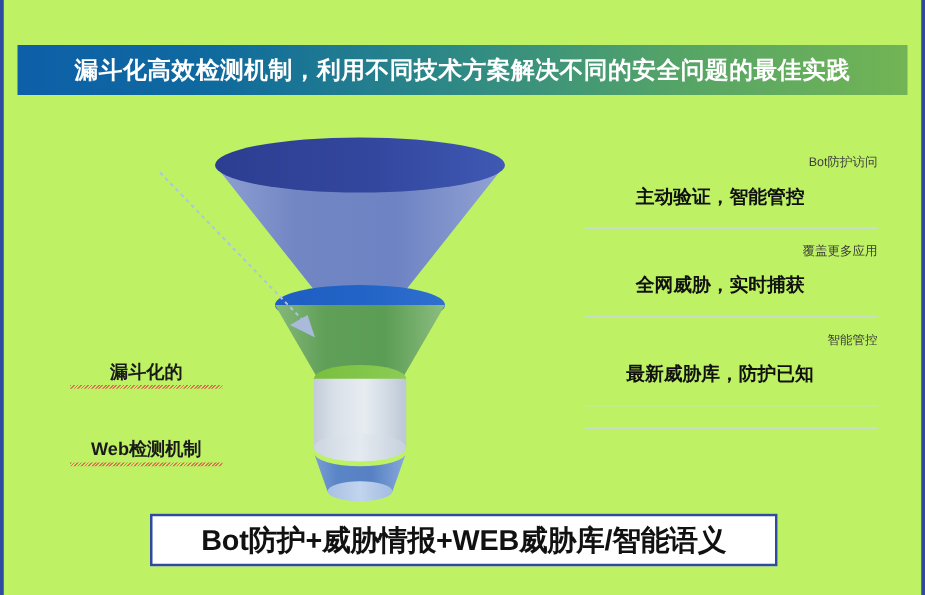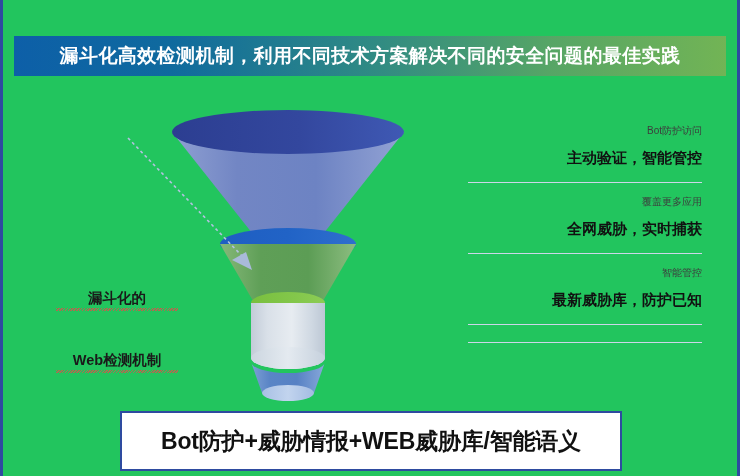--- a/index.html
+++ b/index.html
@@ -7,21 +7,21 @@
     padding: 0;
     background: #ffffff;
   }
   body {
     font-family: "Liberation Sans", "DejaVu Sans", sans-serif;
   }
   #slide {
     position: relative;
     width: 740px;
     height: 476px;
-    background: #22c55e;
+    background: #bef264;
     overflow: hidden;
     box-sizing: border-box;
   }
   
   #page-frame {
     position: absolute;
     left: 0; top: 0;
     width: 740px; height: 476px;
     box-sizing: border-box;
     border-left: 3px solid #2e4ba0;
@@ -114,34 +114,35 @@
     color: #3d3d3d;
     line-height: 26px;
     white-space: nowrap;
   }
   .feature-desc {
     font-size: 15px;
     font-weight: bold;
     color: #111111;
     line-height: 27px;
     white-space: nowrap;
+    text-align: center;
   }
   .feature-divider {
     height: 1px;
     background: #ccd6e8;
     margin: 6px 0 6px 18px;
   }
 
   
   #bottom-banner {
     position: absolute;
     left: 120px;
     top: 411px;
     width: 502px;
-    height: 60px;
+    height: 42px;
     box-sizing: border-box;
     border: 2px solid #2e4ba0;
     background: #ffffff;
     display: flex;
     align-items: center;
     justify-content: center;
   }
   #bottom-banner-text {
     font-size: 23px;
     font-weight: bold;

